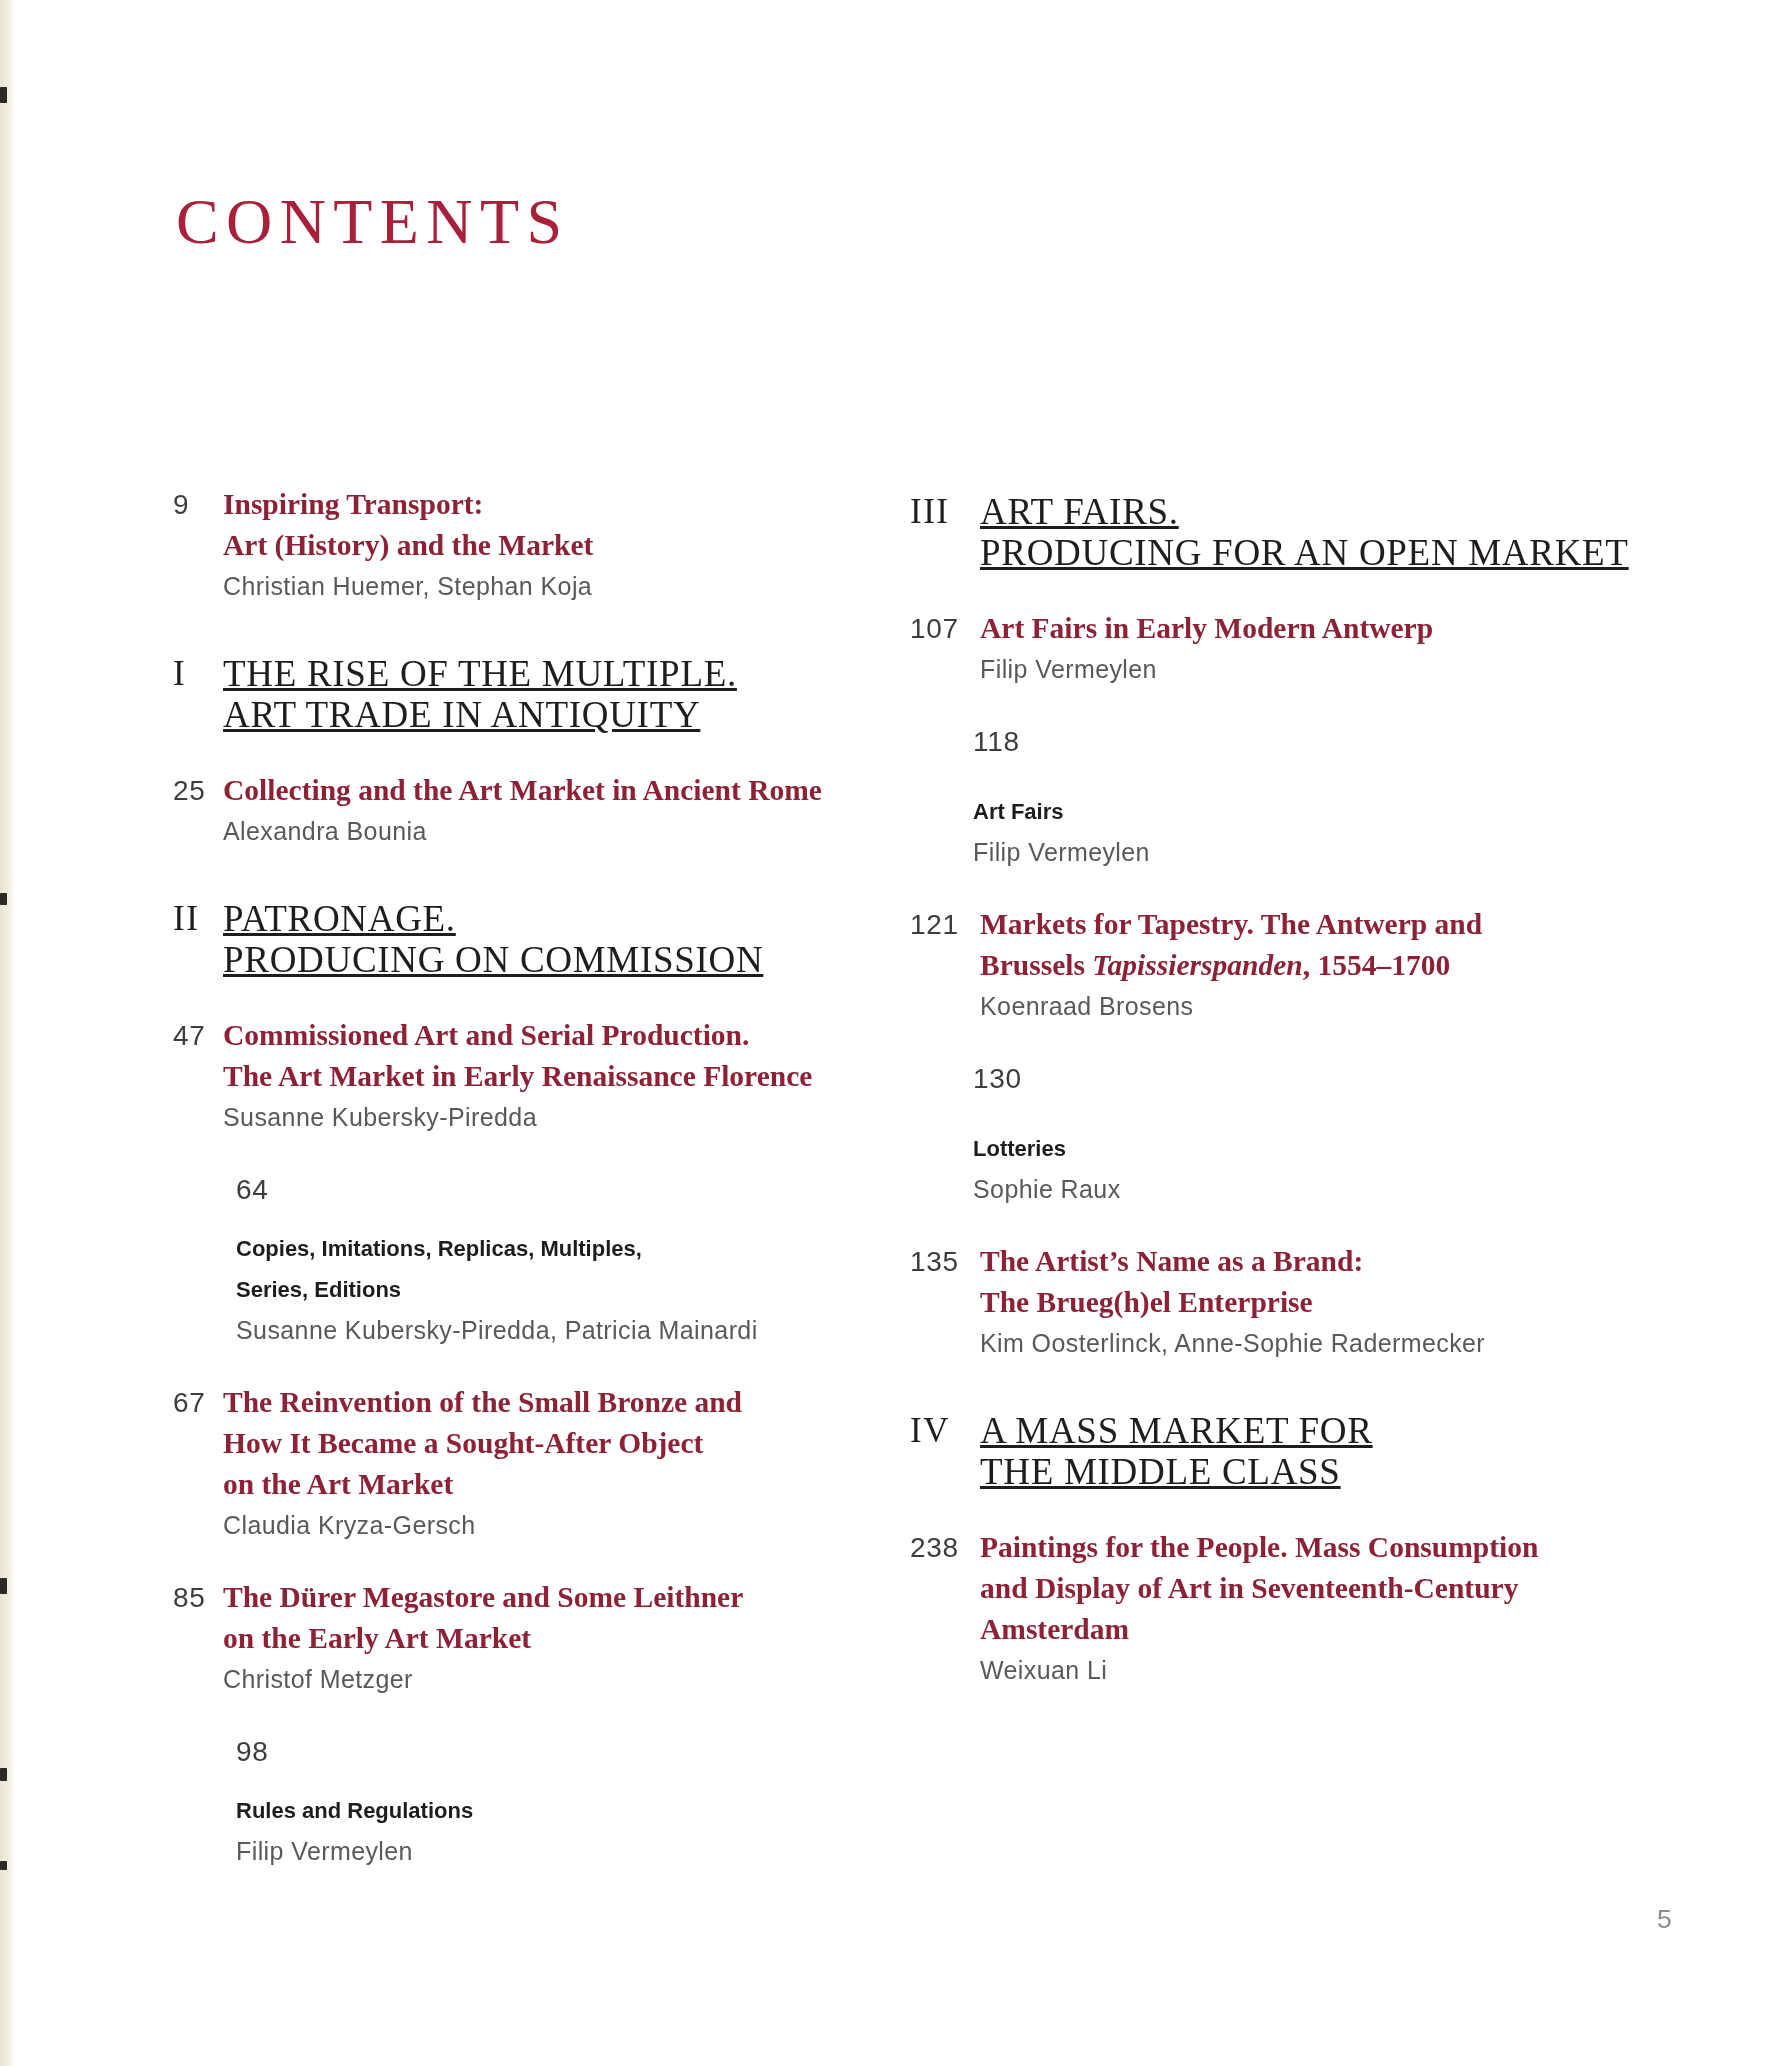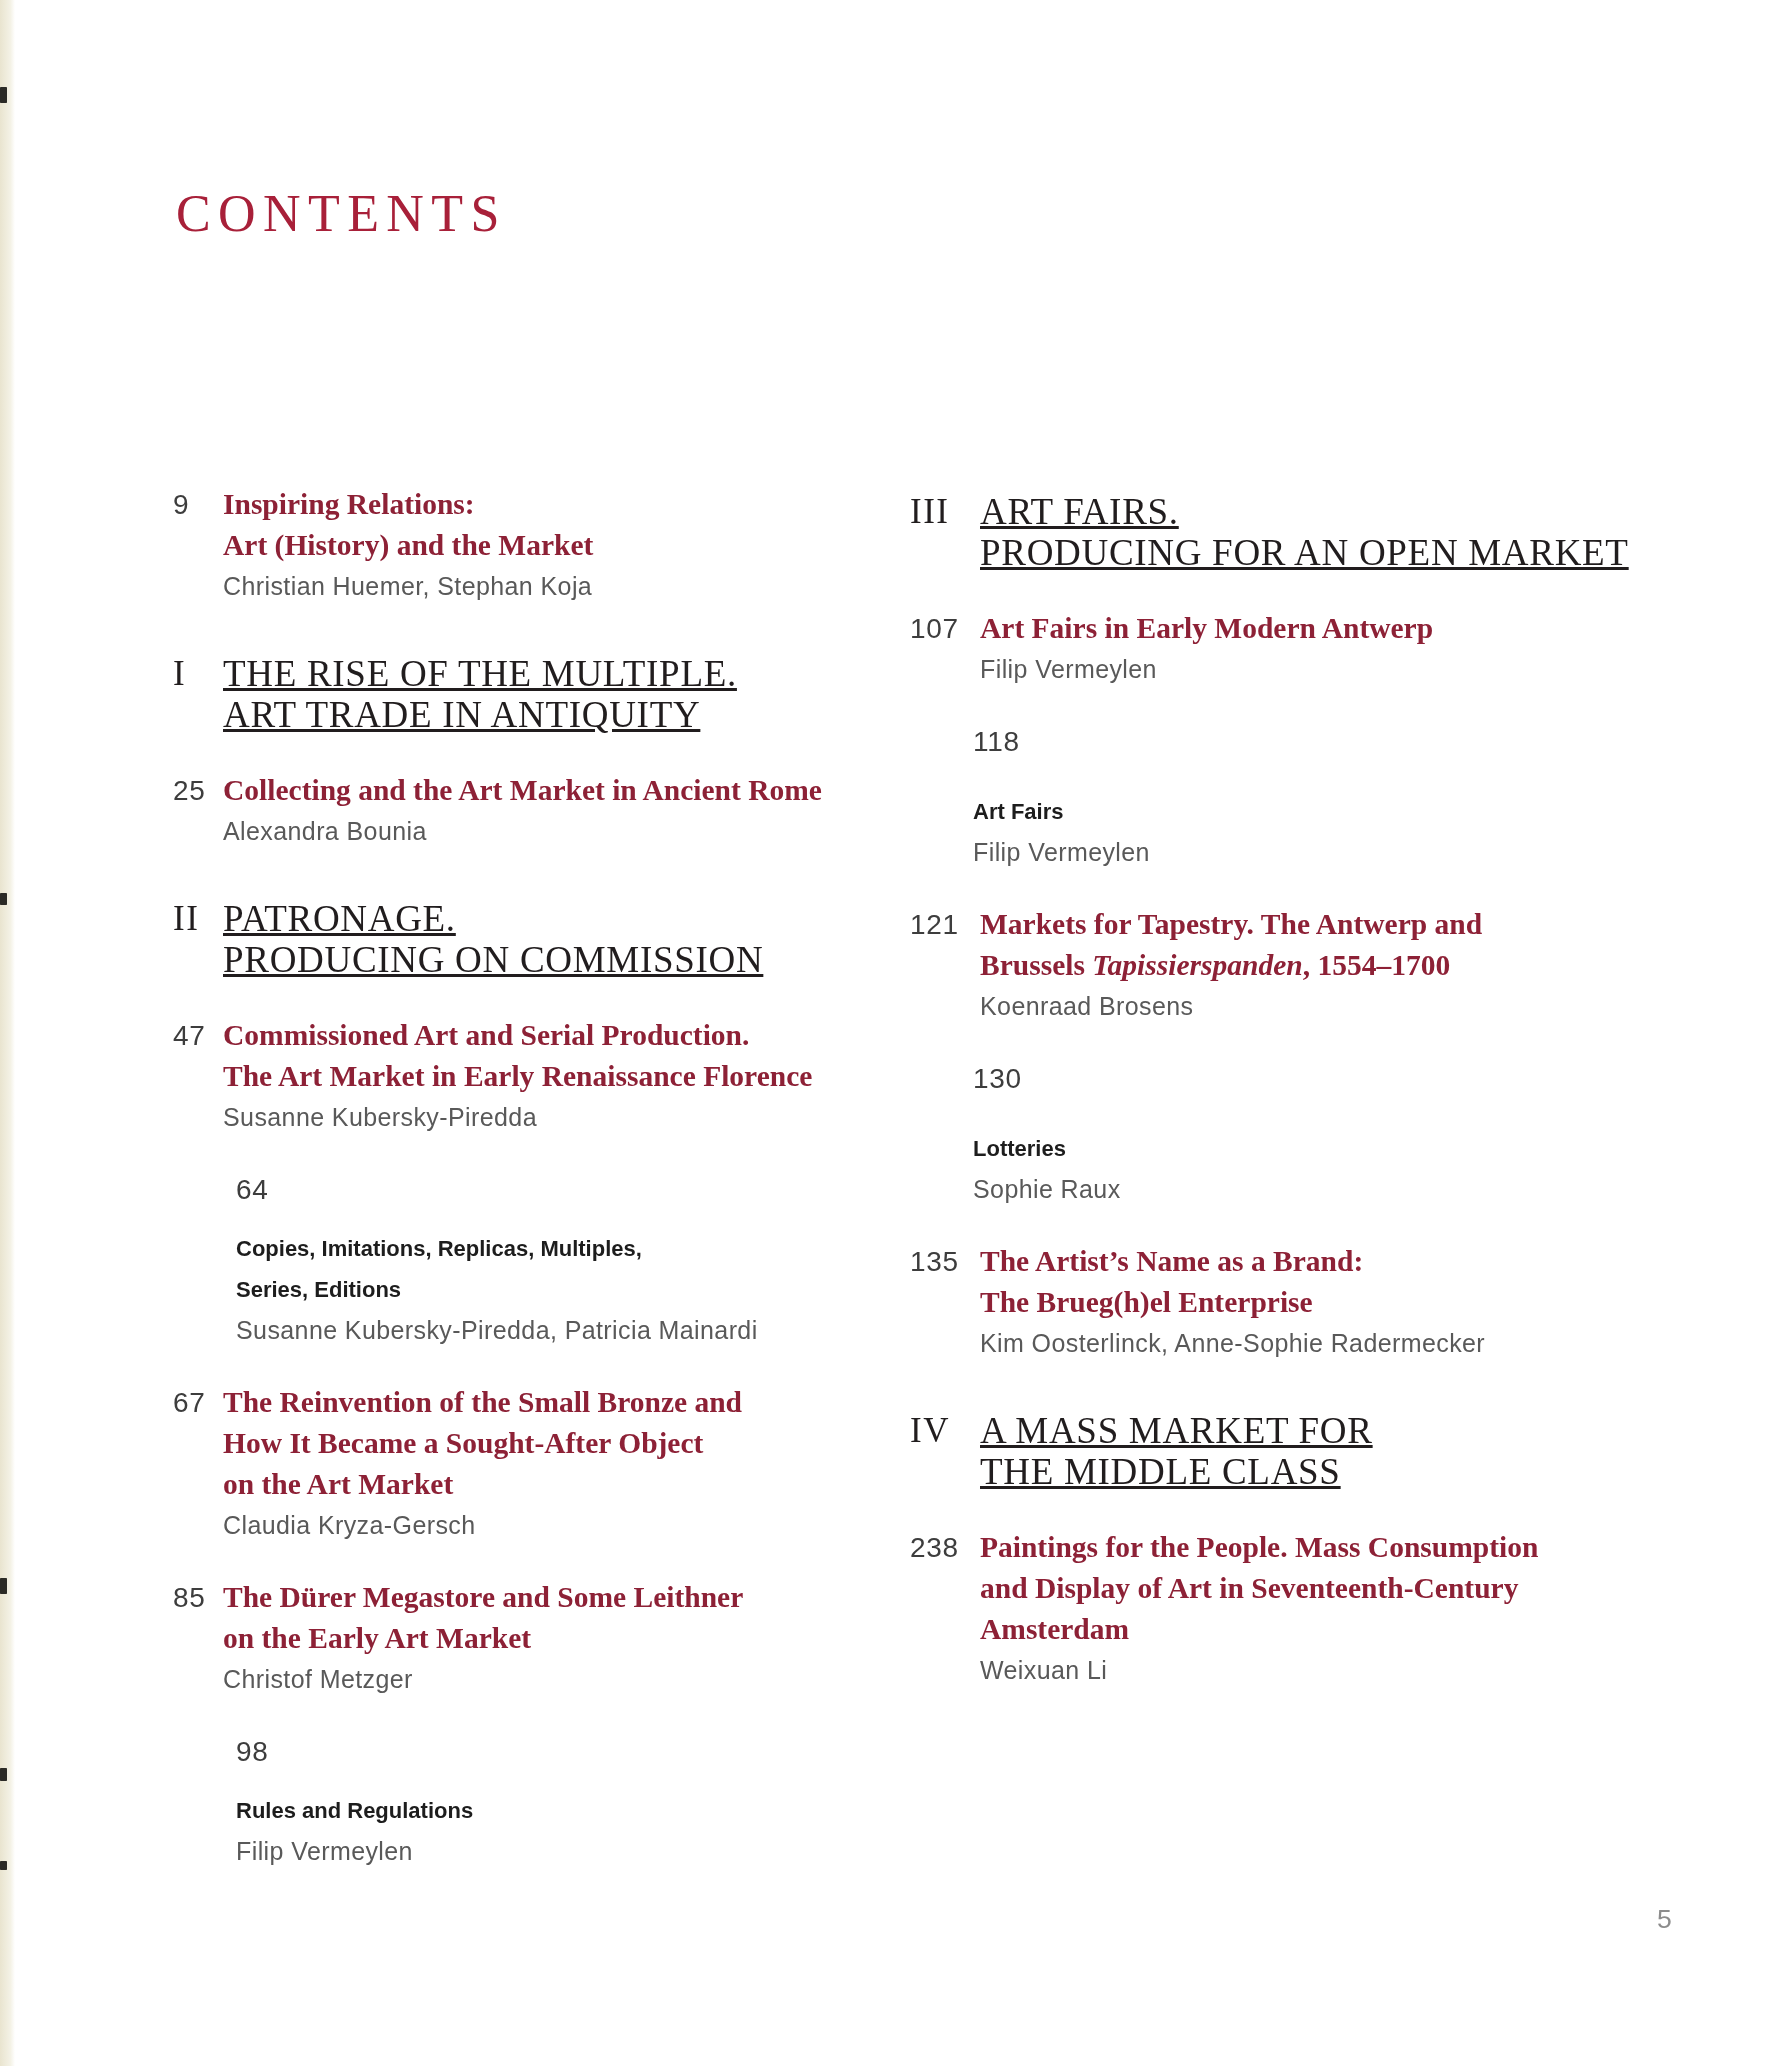--- a/index.html
+++ b/index.html
@@ -15,21 +15,21 @@
     background:linear-gradient(to right, var(--edge-strip) 0%, #f4f2e6 70%, #ffffff 100%);
   }
   .scan-mark{
     position:absolute;left:0;width:6.6px;background:var(--edge-mark);
     border-radius:0.7px;
   }
   
   .contents-title{
     position:absolute;left:176px;top:142px;
     font-family:"Liberation Serif", serif;
-    font-size:52px;line-height:74px;font-weight:400;
+    font-size:64px;line-height:74px;font-weight:400;
     letter-spacing:7.4px;color:var(--title-red);
     white-space:nowrap;
   }
   
   .col{position:absolute;top:484px;}
   .col-left{left:173px;width:745px;--gut:50px;--subgut:59px;}
   .col-right{left:910px;width:863px;top:491px;--gut:70px;--subgut:70px;}
 
   .block{display:flex;align-items:flex-start;margin-bottom:31px;}
   .block.sub{margin-left:63px;flex-direction:column;}
@@ -78,21 +78,21 @@
 <body>
 
 <div class="edge-strip"></div>
 
 <h1 class="contents-title">CONTENTS</h1>
 
 <div class="col col-left">
     <div class="block entry">
       <span class="num">9</span>
       <div class="txt">
-        <div class="entry-line">Inspiring Relations:</div>
+        <div class="entry-line">Inspiring Transport:</div>
         <div class="entry-line">Art (History) and the Market</div>
         <div class="authors">Christian Huemer, Stephan Koja</div>
       </div>
     </div>
     <div class="block section">
       <span class="num">I</span>
       <div class="txt">
         <div class="heading-line">THE RISE OF THE MULTIPLE.</div>
         <div class="heading-line">ART TRADE IN ANTIQUITY</div>
       </div>

